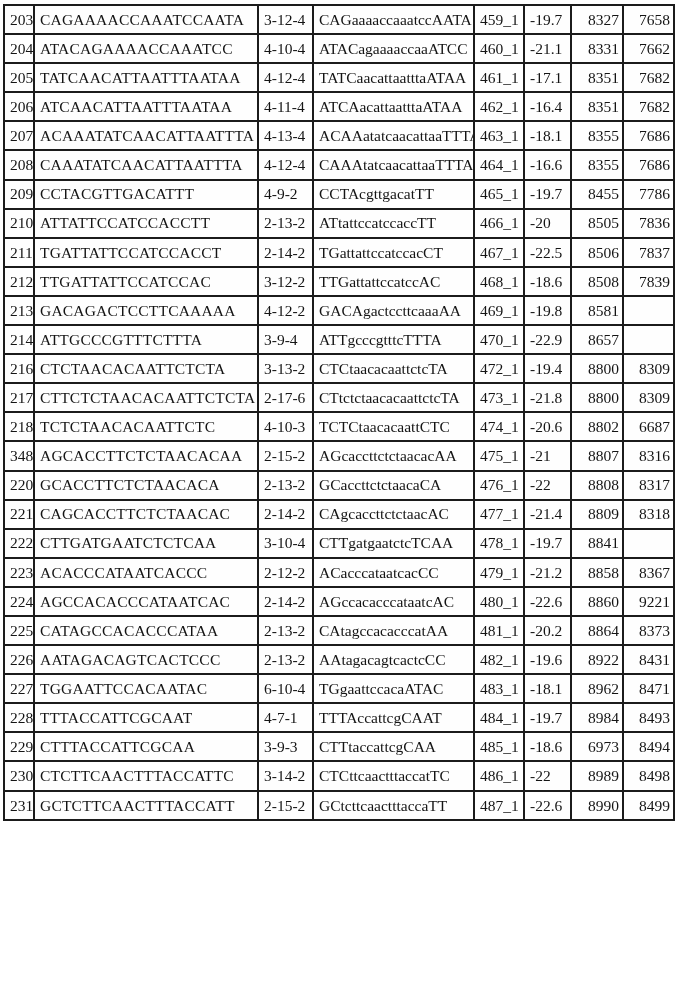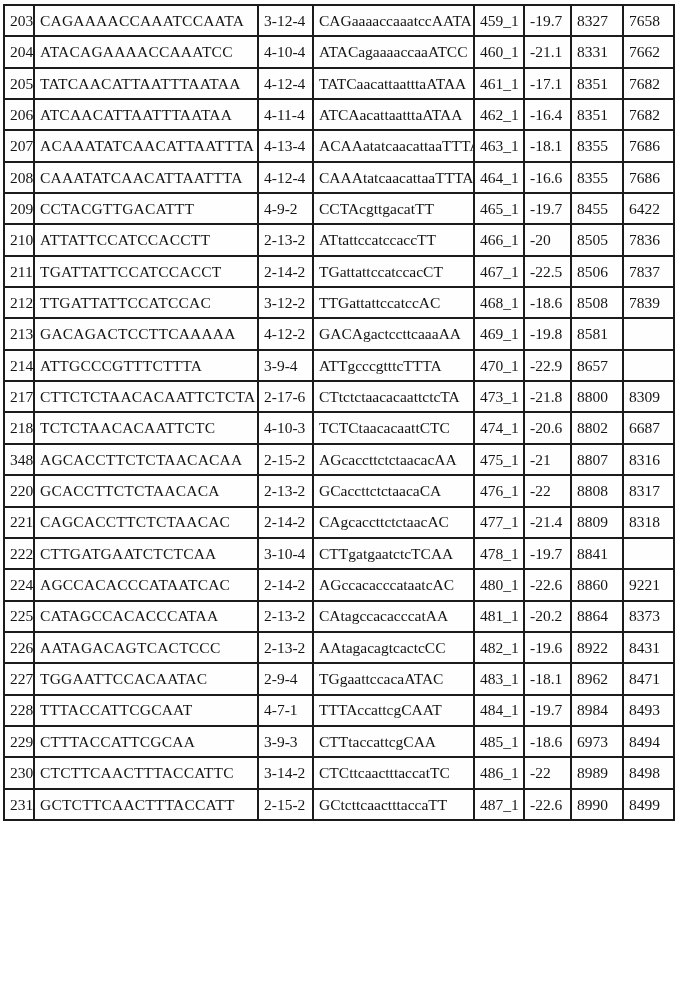--- a/index.html
+++ b/index.html
@@ -36,21 +36,21 @@
     white-space: nowrap;
     overflow: hidden;
     vertical-align: middle;
     background: #fefefe;
   }
   
   td.c0 { padding-left: 5px; }                 
   td.c1 { letter-spacing: 0.2px; }             
   td.c3 { font-size: 14.6px; }                 
   td.c5 { text-align: left; padding-right: 4px; } 
-  td.c6, td.c7 { padding-left: 5px; }
+  td.c6, td.c7 { padding-left: 5px; text-align: right; }
 </style>
 </head>
 <body>
 
 <div class="page">
   <table class="seq-table">
     <colgroup>
       <col style="width:30px">
       <col style="width:224px">
       <col style="width:55px">
@@ -122,21 +122,21 @@
           <td class="c7">7686</td>
         </tr>
         <tr>
           <td class="c0">209</td>
           <td class="c1">CCTACGTTGACATTT</td>
           <td class="c2">4-9-2</td>
           <td class="c3">CCTAcgttgacatTT</td>
           <td class="c4">465_1</td>
           <td class="c5">-19.7</td>
           <td class="c6">8455</td>
-          <td class="c7">6422</td>
+          <td class="c7">7786</td>
         </tr>
         <tr>
           <td class="c0">210</td>
           <td class="c1">ATTATTCCATCCACCTT</td>
           <td class="c2">2-13-2</td>
           <td class="c3">ATtattccatccaccTT</td>
           <td class="c4">466_1</td>
           <td class="c5">-20</td>
           <td class="c6">8505</td>
           <td class="c7">7836</td>
@@ -175,20 +175,30 @@
           <td class="c0">214</td>
           <td class="c1">ATTGCCCGTTTCTTTA</td>
           <td class="c2">3-9-4</td>
           <td class="c3">ATTgcccgtttcTTTA</td>
           <td class="c4">470_1</td>
           <td class="c5">-22.9</td>
           <td class="c6">8657</td>
           <td class="c7"></td>
         </tr>
         <tr>
+          <td class="c0">216</td>
+          <td class="c1">CTCTAACACAATTCTCTA</td>
+          <td class="c2">3-13-2</td>
+          <td class="c3">CTCtaacacaattctcTA</td>
+          <td class="c4">472_1</td>
+          <td class="c5">-19.4</td>
+          <td class="c6">8800</td>
+          <td class="c7">8309</td>
+        </tr>
+        <tr>
           <td class="c0">217</td>
           <td class="c1">CTTCTCTAACACAATTCTCTA</td>
           <td class="c2">2-17-6</td>
           <td class="c3">CTtctctaacacaattctcTA</td>
           <td class="c4">473_1</td>
           <td class="c5">-21.8</td>
           <td class="c6">8800</td>
           <td class="c7">8309</td>
         </tr>
         <tr>
@@ -235,20 +245,30 @@
           <td class="c0">222</td>
           <td class="c1">CTTGATGAATCTCTCAA</td>
           <td class="c2">3-10-4</td>
           <td class="c3">CTTgatgaatctcTCAA</td>
           <td class="c4">478_1</td>
           <td class="c5">-19.7</td>
           <td class="c6">8841</td>
           <td class="c7"></td>
         </tr>
         <tr>
+          <td class="c0">223</td>
+          <td class="c1">ACACCCATAATCACCC</td>
+          <td class="c2">2-12-2</td>
+          <td class="c3">ACacccataatcacCC</td>
+          <td class="c4">479_1</td>
+          <td class="c5">-21.2</td>
+          <td class="c6">8858</td>
+          <td class="c7">8367</td>
+        </tr>
+        <tr>
           <td class="c0">224</td>
           <td class="c1">AGCCACACCCATAATCAC</td>
           <td class="c2">2-14-2</td>
           <td class="c3">AGccacacccataatcAC</td>
           <td class="c4">480_1</td>
           <td class="c5">-22.6</td>
           <td class="c6">8860</td>
           <td class="c7">9221</td>
         </tr>
         <tr>
@@ -267,21 +287,21 @@
           <td class="c2">2-13-2</td>
           <td class="c3">AAtagacagtcactcCC</td>
           <td class="c4">482_1</td>
           <td class="c5">-19.6</td>
           <td class="c6">8922</td>
           <td class="c7">8431</td>
         </tr>
         <tr>
           <td class="c0">227</td>
           <td class="c1">TGGAATTCCACAATAC</td>
-          <td class="c2">2-9-4</td>
+          <td class="c2">6-10-4</td>
           <td class="c3">TGgaattccacaATAC</td>
           <td class="c4">483_1</td>
           <td class="c5">-18.1</td>
           <td class="c6">8962</td>
           <td class="c7">8471</td>
         </tr>
         <tr>
           <td class="c0">228</td>
           <td class="c1">TTTACCATTCGCAAT</td>
           <td class="c2">4-7-1</td>

